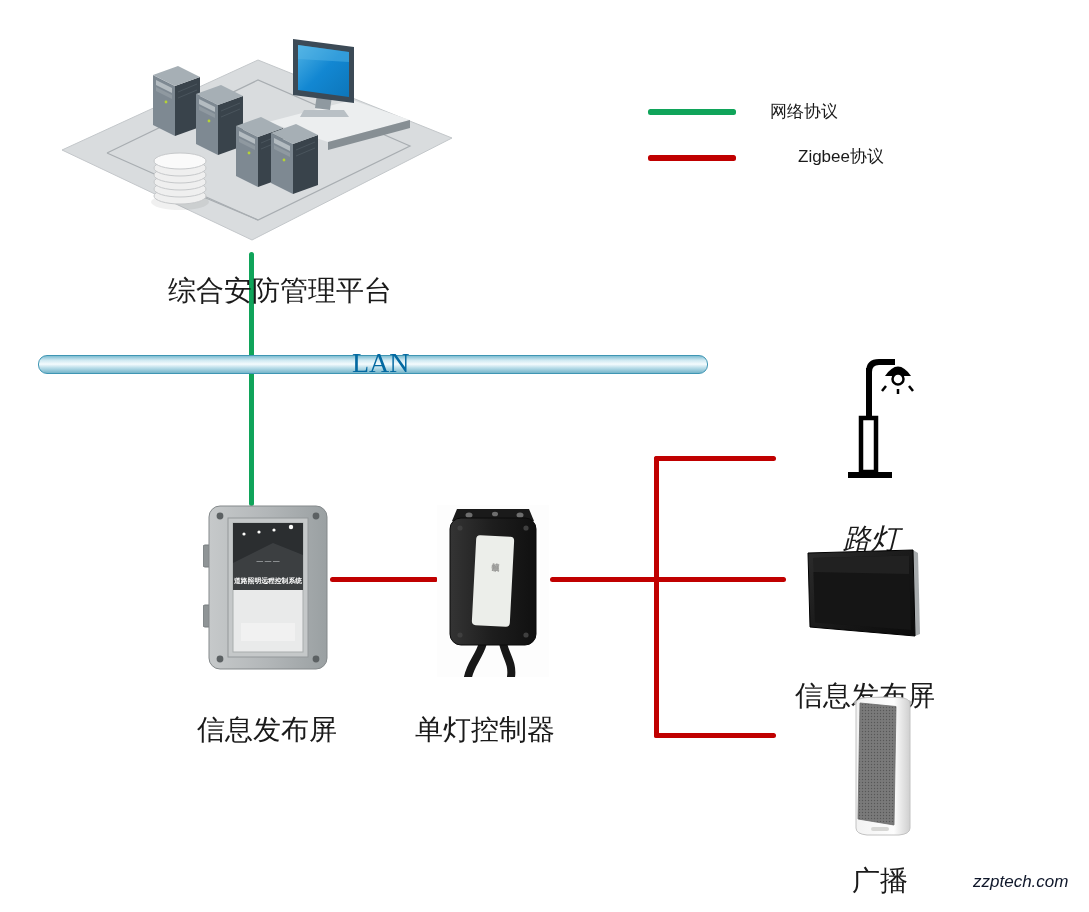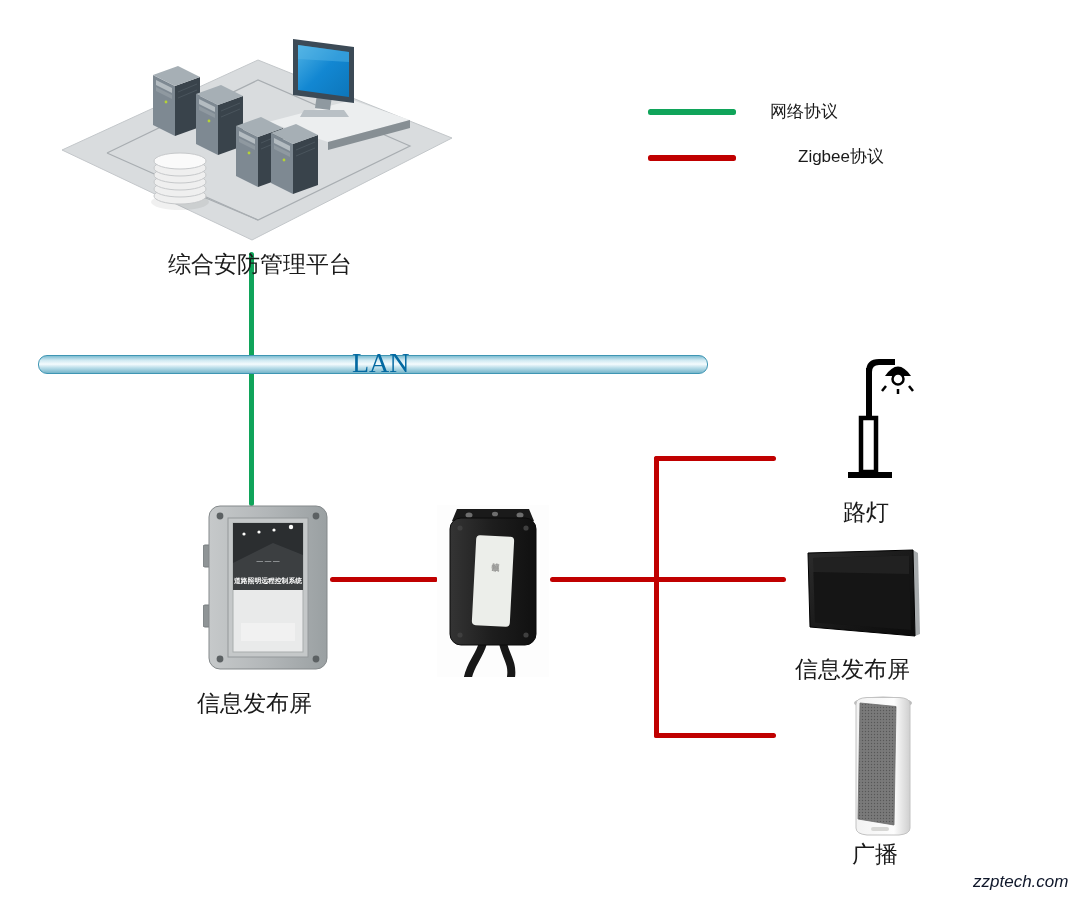--- a/index.html
+++ b/index.html
@@ -1,19 +1,19 @@
 <!DOCTYPE html>
 <html><head>
 <meta charset="utf-8">
 <style>
   html,body{margin:0;padding:0;background:#ffffff;}
   body{font-family:"Liberation Sans","DejaVu Sans",sans-serif;}
   #canvas{position:relative;width:1089px;height:912px;background:#ffffff;overflow:hidden;}
   .abs{position:absolute;}
-  .node-label{position:absolute;color:#1a1a1a;font-size:23px;line-height:1.1;white-space:nowrap;}
+  .node-label{position:absolute;color:#1a1a1a;font-size:28px;line-height:1.1;white-space:nowrap;margin-top:24px;}
   .legend-label{position:absolute;color:#1a1a1a;font-size:17px;white-space:nowrap;}
   .line{position:absolute;}
   .net-line{background:#10a45a;border-radius:2.5px;}
   .zb-line{background:#c00000;border-radius:2.5px;}
   .lan-bar{position:absolute;left:38px;top:355px;width:668px;height:17px;
     border:1px solid #3f96b4;border-radius:9px;
     background:linear-gradient(to bottom,#7fbdd2 0%,#cfe9f2 25%,#f4fbfd 48%,#b9dde9 70%,#76b5ca 100%);}
   .lan-text{position:absolute;left:352px;top:347px;font-family:"Liberation Serif","DejaVu Serif",serif;
     font-size:28px;color:#0369a1;}
   .watermark{position:absolute;left:973px;top:872px;color:#0f172a;font-size:17px;font-style:italic;}
@@ -139,33 +139,34 @@
     <path d="M46,138 C42,152 34,158 31,172" stroke="#181818" stroke-width="8" fill="none" stroke-linecap="round"></path>
     <path d="M66,138 C69,152 76,158 74,172" stroke="#181818" stroke-width="8" fill="none" stroke-linecap="round"></path>
     <rect x="13" y="13" width="86" height="127" rx="11" fill="url(#blk)" stroke="#0a0a0a"></rect>
     <circle cx="23" cy="23" r="2.6" fill="#3f3f3f"></circle>
       <circle cx="89" cy="23" r="2.6" fill="#3f3f3f"></circle>
     <circle cx="23" cy="130" r="2.6" fill="#3f3f3f"></circle>
       <circle cx="89" cy="130" r="2.6" fill="#3f3f3f"></circle>
     <rect x="37" y="31" width="38" height="90" rx="4" fill="#eceeea" transform="rotate(3 56 76)"></rect>
     <text x="58" y="52" class="v-text" font-size="8" fill="#9a9a98">单灯控制器</text>
   </svg>
+  <div class="node-label" style="left:415px;top:691px;">单灯控制器</div>
 
   <svg class="abs" style="left:843px;top:358px;" width="76" height="126" viewBox="0 0 76 126">
     <path d="M26,14 Q26,4 36,4 L52,4" stroke="#000" stroke-width="6" fill="none"></path>
     <rect x="23" y="10" width="6" height="52" fill="#000"></rect>
     <path d="M42,18 Q55,-1 68,18 Z" fill="#000"></path>
     <circle cx="55" cy="21" r="5.5" fill="#fff" stroke="#000" stroke-width="2.5"></circle>
     <line x1="43" y1="28" x2="39" y2="33" stroke="#000" stroke-width="2.5"></line>
     <line x1="55" y1="31" x2="55" y2="36" stroke="#000" stroke-width="2.5"></line>
     <line x1="66" y1="28" x2="70" y2="33" stroke="#000" stroke-width="2.5"></line>
     <rect x="18" y="60" width="15" height="54" fill="#fff" stroke="#000" stroke-width="4.5"></rect>
     <rect x="5" y="114" width="44" height="6" fill="#000"></rect>
   </svg>
-  <div class="node-label" style="left:843px;top:500px;">路灯</div>
+  <div class="node-label" style="left:843px;top:500px;font-style:italic;">路灯</div>
 
   <svg class="abs" style="left:801px;top:540px;" width="122" height="110" viewBox="0 0 122 110">
     <defs>
       <linearGradient id="pan" x1="0" y1="0" x2="1" y2="1">
         <stop offset="0" stop-color="#2c2c2c"></stop>
           <stop offset="0.55" stop-color="#181818"></stop>
           <stop offset="1" stop-color="#0b0b0b"></stop>
       </linearGradient>
     </defs>
     <polygon points="112,10 117,13 119,94 114,96" fill="#a7abad"></polygon>

